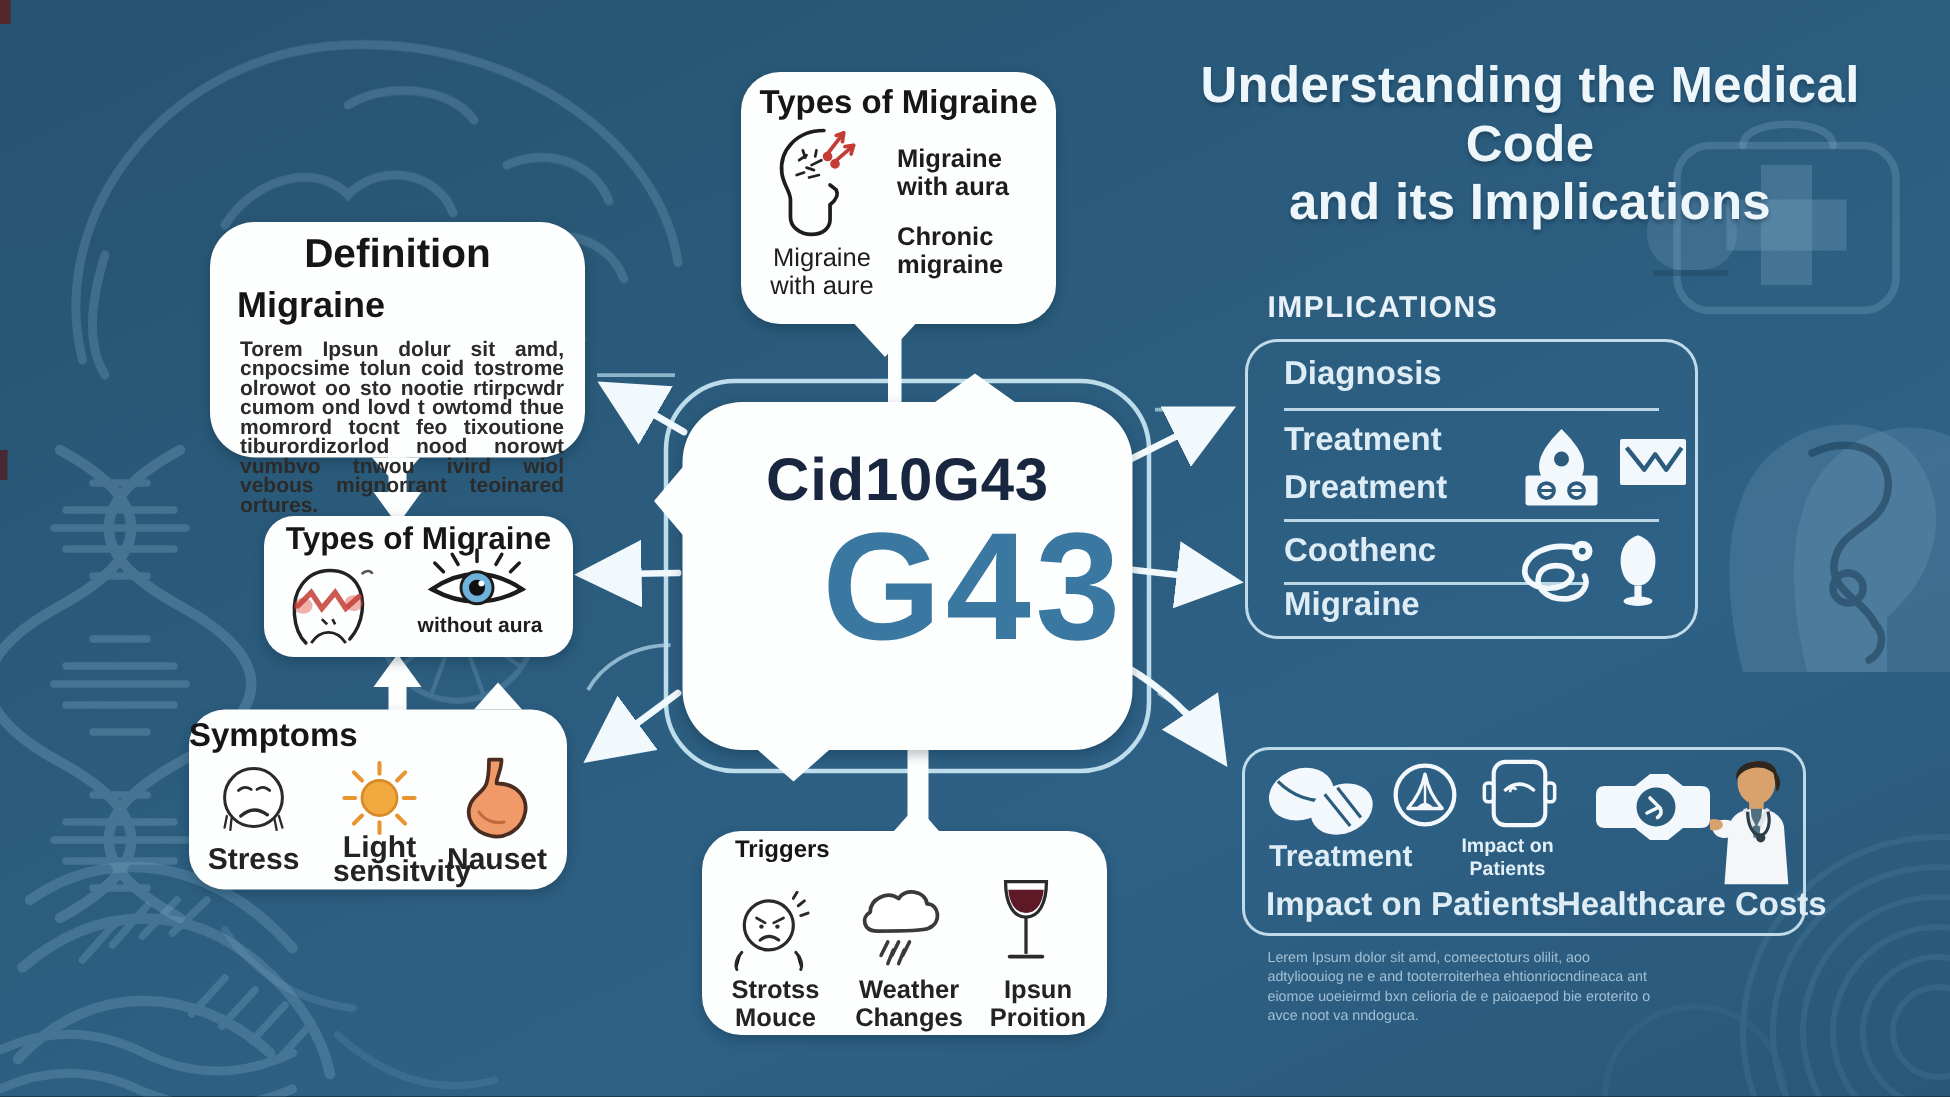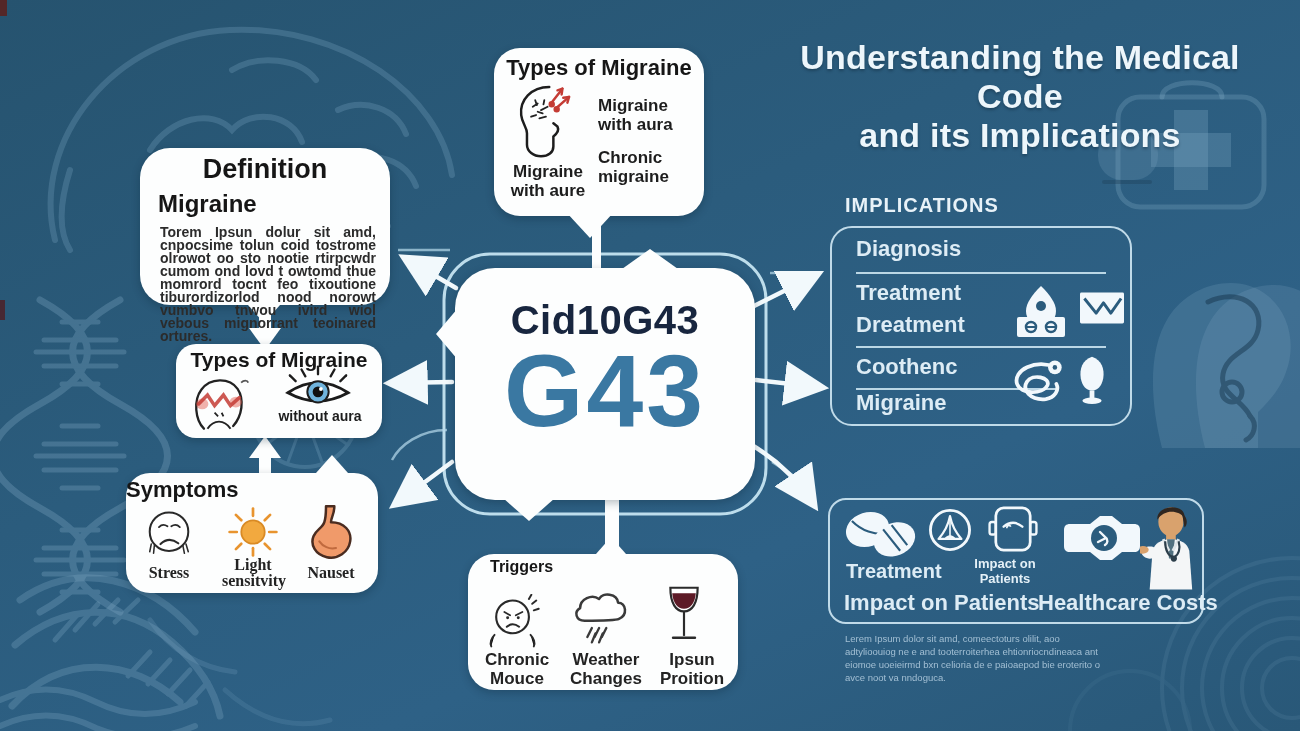--- a/index.html
+++ b/index.html
@@ -25,21 +25,21 @@
   .title{
     position:absolute;left:764px;top:38px;width:512px;z-index:3;text-align:center;
     font-size:34px;line-height:39px;font-weight:700;color:#edf6fb;
     text-shadow:0 2px 3px rgba(10,25,40,.35);letter-spacing:.2px;
   }
   .imp-head{position:absolute;left:845px;top:194px;z-index:3;font-size:20px;font-weight:700;
     color:#e8f2f8;letter-spacing:1px;}
   .outline-panel{position:absolute;border:2.5px solid rgba(213,236,247,.88);border-radius:18px;z-index:3;}
   .imp-row{position:absolute;font-weight:700;color:#ddecf5;font-size:22px;}
   .imp-line{position:absolute;height:0;border-top:2px solid rgba(213,236,247,.85);}
-  .small-label{font-size:16px;line-height:16px;color:#232323;font-weight:600;text-align:center;font-family:Liberation Serif, serif;}
+  .small-label{font-size:20px;line-height:16px;color:#232323;font-weight:600;text-align:center;}
   .trig-label{font-size:17px;line-height:19px;color:#232323;font-weight:600;text-align:center;}
   .footnote{
     position:absolute;left:845px;top:632px;width:256px;z-index:3;
     font-size:9.5px;line-height:13px;color:rgba(195,218,234,.78);font-weight:500;
   }
   .impact-big{position:absolute;font-size:22px;font-weight:700;color:#ddecf5;white-space:nowrap;}
   .impact-cap{position:absolute;font-size:13px;line-height:15px;font-weight:600;color:#e4f0f7;text-align:center;}
 </style>
 </head>
 <body>
@@ -211,21 +211,21 @@
             <path d="M66 8 L60 10 M66 8 L65 15" fill="none"></path>
           <path d="M58 32 L74 18" fill="none"></path>
             <path d="M74 18 L67 19 M74 18 L72 25" fill="none"></path>
           <circle cx="53" cy="27" r="2.4"></circle>
             <circle cx="59" cy="33" r="2.4"></circle>
         </g>
       </svg>
     </div>
     <div class="abs" style="left:104px;top:48px;width:100px;font-size:17px;line-height:19px;font-weight:700;color:#1d1d1d;">Migraine with aura</div>
     <div class="abs" style="left:104px;top:100px;width:100px;font-size:17px;line-height:19px;font-weight:700;color:#1d1d1d;">Chronic migraine</div>
-    <div class="abs" style="left:8px;top:114px;width:92px;font-size:17px;line-height:19px;font-weight:700;color:#1d1d1d;text-align:center;">Migraine with aure</div>
+    <div class="abs" style="left:8px;top:114px;width:92px;font-size:17px;line-height:19px;font-weight:400;color:#1d1d1d;text-align:center;">Migraine with aure</div>
   </div>
 
   <div class="bubble" style="left:140px;top:148px;width:250px;height:157px;border-radius:30px;">
     <div class="tail tail-down" style="left:108px;bottom:-18px;border-left-width:16px;border-right-width:16px;border-top-width:18px;"></div>
     <div class="abs hd" style="left:0;top:6px;width:100%;text-align:center;font-size:27px;">Definition</div>
     <div class="abs hd" style="left:18px;top:42px;font-size:24px;">Migraine</div>
     <div class="abs" style="left:20px;top:78px;width:216px;font-size:14px;line-height:13px;color:#2b2b2b;font-weight:600;text-align:justify;">Torem Ipsun dolur sit amd, cnpocsime tolun coid tostrome olrowot oo sto nootie rtirpcwdr cumom ond lovd t owtomd thue momrord tocnt feo tixoutione tiburordizorlod nood norowt vumbvo tnwou ivird wiol vebous mignorrant teoinared ortures.</div>
   </div>
 
   <div class="bubble" style="left:176px;top:344px;width:206px;height:94px;border-radius:20px;">
@@ -300,21 +300,21 @@
     <div class="abs small-label" style="left:8px;top:92px;width:70px;">Stress</div>
     <div class="abs small-label" style="left:96px;top:84px;width:62px;">Light sensitvity</div>
     <div class="abs small-label" style="left:172px;top:92px;width:66px;">Nauset</div>
   </div>
 
   <div class="bubble" style="left:455px;top:268px;width:300px;height:232px;border-radius:40px;">
     <div class="tail tail-up" style="left:167px;top:-19px;border-left-width:28px;border-right-width:28px;border-bottom-width:20px;"></div>
     <div class="tail tail-left" style="left:-19px;top:40px;"></div>
     <div class="tail tail-down" style="left:48px;bottom:-21px;border-left-width:26px;border-right-width:26px;border-top-width:23px;"></div>
     <div class="abs center-label" style="left:0;top:30px;width:100%;">Cid10G43</div>
-    <div class="abs center-code" style="left:0;top:72px;width:100%;">G43</div>
+    <div class="abs center-code" style="left:0;top:72px;width:100%;padding-left:44px;">G43</div>
   </div>
 
   <div class="bubble" style="left:468px;top:554px;width:270px;height:136px;border-radius:26px;">
     <div class="tail tail-up" style="left:128px;top:-17px;border-left-width:15px;border-right-width:15px;border-bottom-width:17px;"></div>
     <div class="abs hd" style="left:22px;top:4px;font-size:16px;">Triggers</div>
     <div class="abs" style="left:18px;top:40px;width:58px;height:54px;">
       <svg viewBox="0 0 70 66" width="58" height="54">
         <circle cx="32" cy="28" r="20" fill="#fff" stroke="#2a2a2a" stroke-width="2.6"></circle>
         <path d="M22 22 L29 26 M44 22 L36 26" stroke="#2a2a2a" stroke-width="2.2" stroke-linecap="round"></path>
         <circle cx="26" cy="29" r="1.8" fill="#2a2a2a"></circle>
@@ -342,21 +342,21 @@
       </svg>
     </div>
     <div class="abs" style="left:196px;top:30px;width:40px;height:62px;">
       <svg viewBox="0 0 44 66" width="40" height="62">
         <path d="M7 3 H37 C 37 20 31 29 22 29 C 13 29 7 20 7 3 Z" fill="#fff" stroke="#2b2b2b" stroke-width="2.4"></path>
         <path d="M9 9 H35 C 34 20 29 26 22 26 C 15 26 10 20 9 9 Z" fill="#5d1a26"></path>
         <path d="M22 29 V56" stroke="#2b2b2b" stroke-width="2.4"></path>
         <path d="M10 58 H34" stroke="#2b2b2b" stroke-width="2.8" stroke-linecap="round"></path>
       </svg>
     </div>
-    <div class="abs trig-label" style="left:10px;top:96px;width:78px;">Chronic Mouce</div>
+    <div class="abs trig-label" style="left:10px;top:96px;width:78px;">Strotss Mouce</div>
     <div class="abs trig-label" style="left:94px;top:96px;width:88px;">Weather Changes</div>
     <div class="abs trig-label" style="left:184px;top:96px;width:80px;">Ipsun Proition</div>
   </div>
 
   <div class="imp-head">IMPLICATIONS</div>
   <div class="outline-panel" style="left:830px;top:226px;width:298px;height:196px;border-radius:22px;">
     <div class="imp-row" style="left:24px;top:8px;">Diagnosis</div>
     <div class="imp-line" style="left:24px;top:44px;width:250px;"></div>
     <div class="imp-row" style="left:24px;top:52px;">Treatment</div>
     <div class="imp-row" style="left:24px;top:84px;">Dreatment</div>

